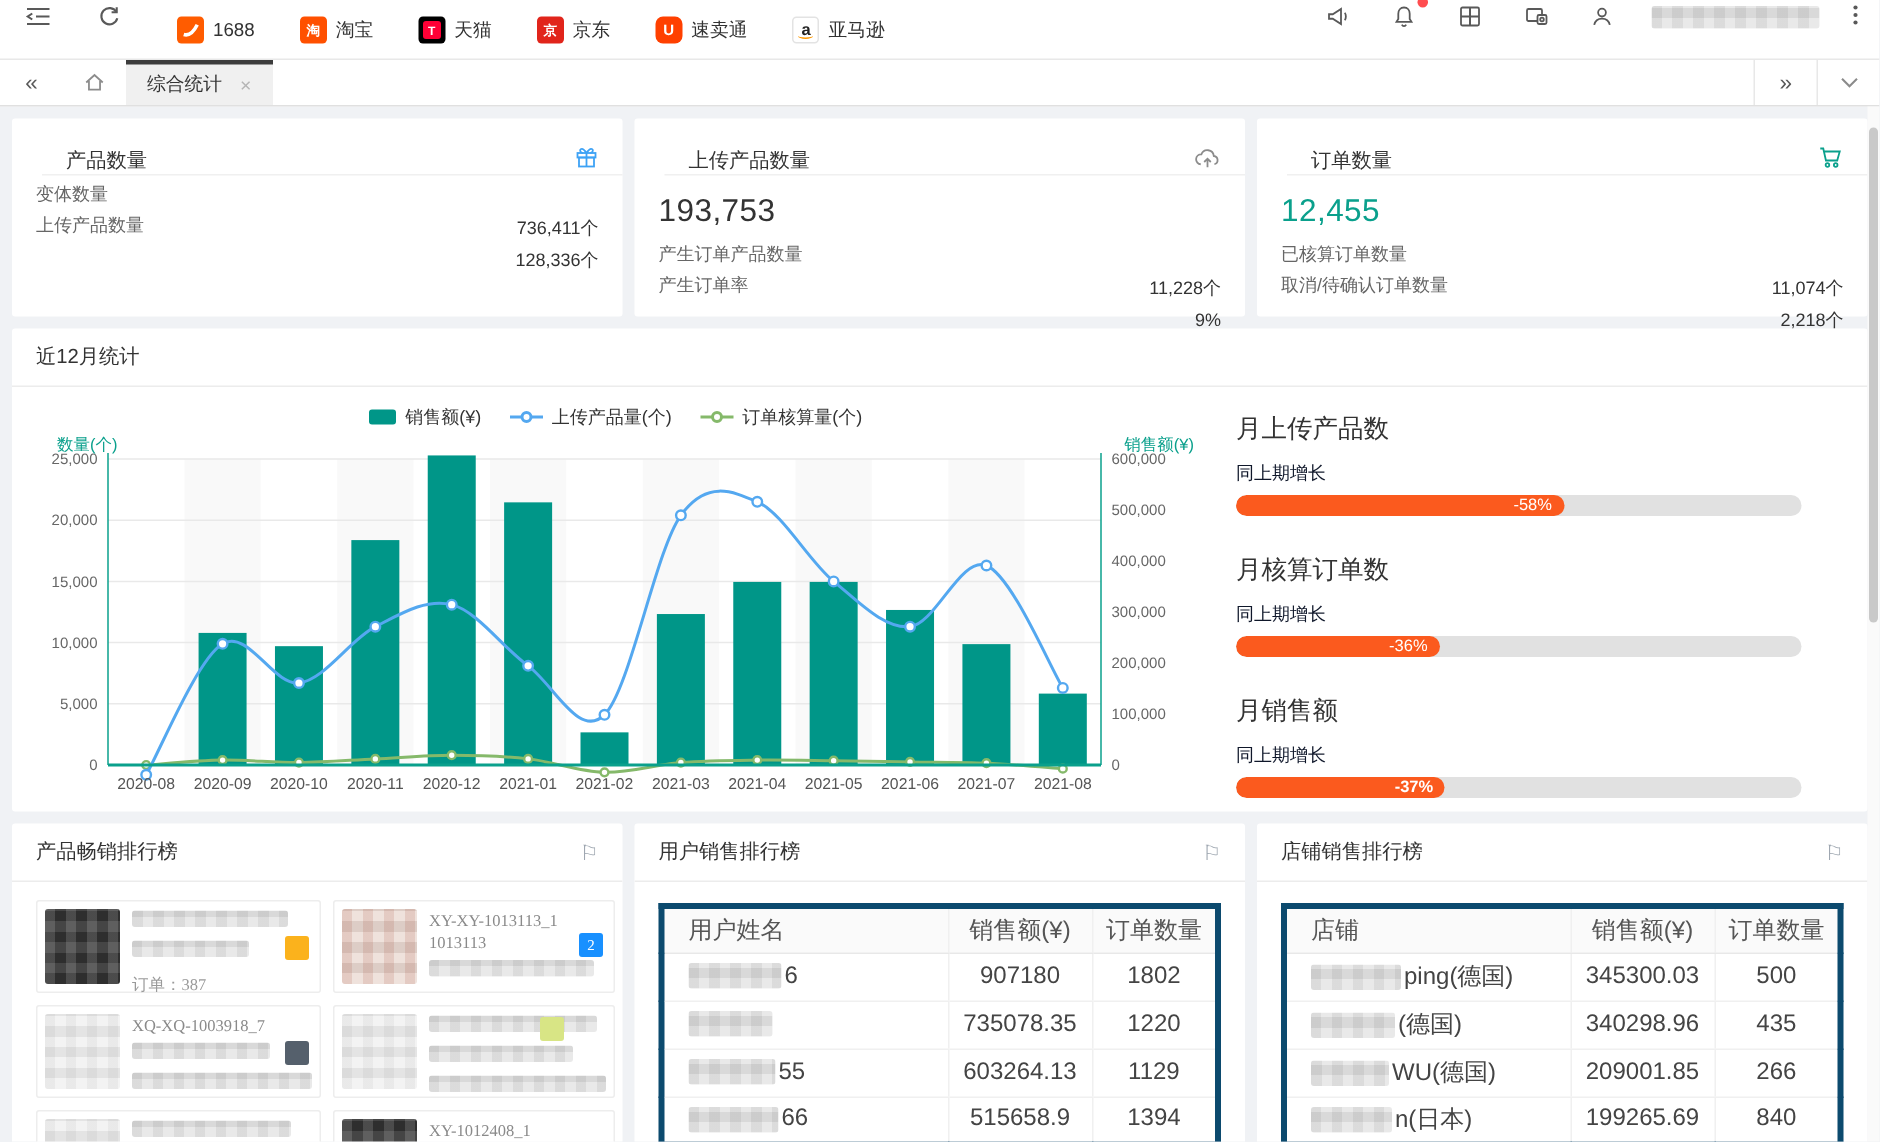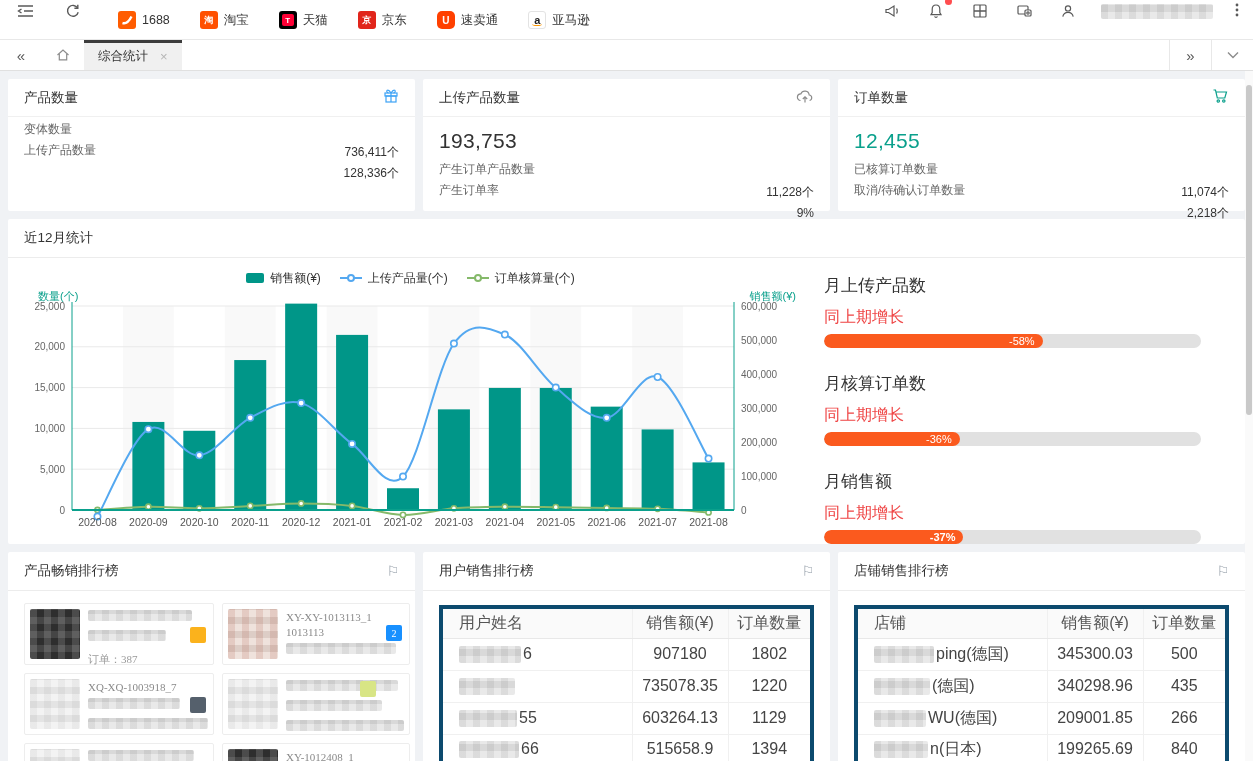--- a/index.html
+++ b/index.html
@@ -41,43 +41,43 @@
   .page-tab { background:#f0f0f0; border-top:3px solid #3c3c3c; padding:0 14px; display:flex;
     align-items:center; gap:12px; cursor:pointer; font-size:12.5px; color:#333; }
   .page-tab .x { color:#b5b5b5; font-size:13px; cursor:pointer; }
   .tabbar .spacer { flex:1; }
   .tab-ctl.bordered { border-left:1px solid #e8e8e8; }
 
   
   .content { padding:8px; }
   .cards-row { display:flex; gap:8px; }
   .stat-card { flex:1; background:#fff; border-radius:2px; }
-  .stat-card .hd { height:38px; display:flex; align-items:center; justify-content:space-between;
-    padding:0 16px; border-bottom:1px solid #f0f0f0; }
+  .stat-card .hd { height:38px; display:flex; align-items:flex-end; justify-content:space-between;
+    padding:0 16px; border-bottom:1px solid #f0f0f0;margin-left:20px; }
   .stat-card .hd .t { font-size:13.5px; color:#333; }
   .stat-card .val { padding:12px 16px 4px; font-size:21px; letter-spacing:.3px; }
   .c-blue { color:#3da2f5; } .c-dark { color:#333; } .c-teal { color:#0aa08c; } .c-orange { color:#ff4f17; }
   .stat-card .rows { padding:2px 16px 10px; }
   .stat-card .r { display:flex; justify-content:space-between; height:21px; align-items:center; }
   .stat-card .r .l { color:#666; } .stat-card .r .v { color:#333;margin-top:45px; }
 
   .panel { background:#fff; border-radius:2px; }
   .panel-hd { height:39px; display:flex; align-items:center; justify-content:space-between;
     padding:0 16px; border-bottom:1px solid #ececec; font-size:13.5px; color:#333; }
   .flag { color:#9aa3ad; font-size:14px; cursor:pointer; }
 
   .chart-panel { margin-top:8px; }
   .chart-body { display:flex; }
   .chart-area { width:800px; padding:8px 4px 0 8px; }
   .legend { display:flex; justify-content:center; align-items:center; gap:18px; height:24px; font-size:12px; color:#333; }
   .leg-item { display:flex; align-items:center; gap:5px; }
   .growth { flex:1; padding:2px 44px 0 16px; }
   .g-block { margin-top:14px; }
   .g-title { font-size:17px; color:#333; }
-  .g-sub { font-size:16px; color:#ef4444; margin:10px 0 6px; }
+  .g-sub { font-size:12px; color:#0f172a; margin:10px 0 6px; }
   .g-track { height:14px; background:#e1e1e1; border-radius:7px; overflow:hidden; }
   .g-fill { height:14px; background:#fb5a1e; border-radius:7px; color:#fff; font-size:11px;
     display:flex; align-items:center; justify-content:flex-end; padding-right:8px; }
 
   .bottom-row { display:flex; gap:8px; margin-top:8px; }
   .bottom-row .panel { flex:1; height:250px; overflow:hidden; }
 
   table.rank { width:calc(100% - 32px); margin:14px 16px 0; border-collapse:collapse;
     border:4px solid #0c4a6e; font-size:16px; }
   table.rank th { background:#fafafa; color:#555; font-weight:normal; height:31px;

